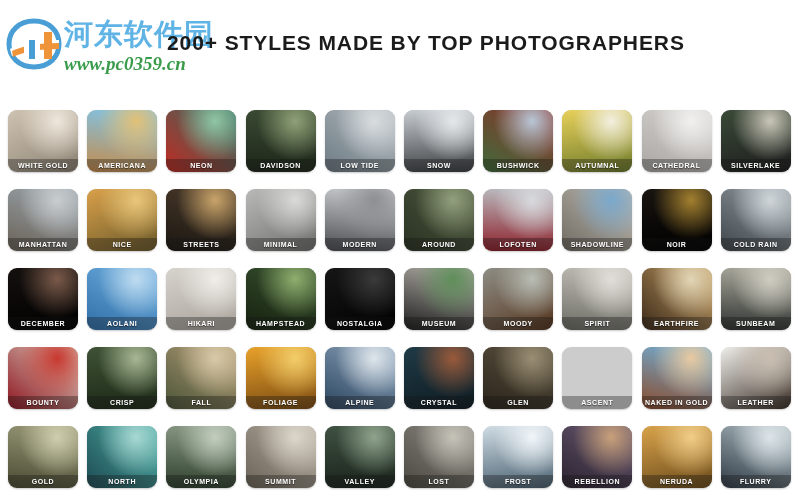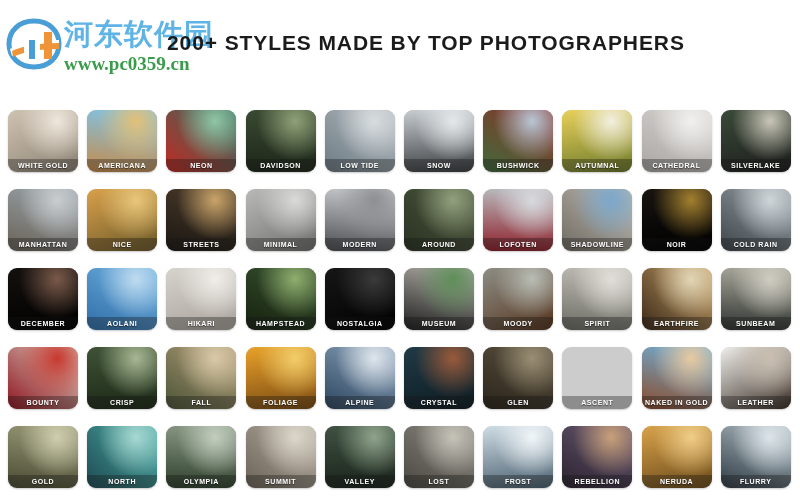--- a/index.html
+++ b/index.html
@@ -16,21 +16,21 @@
   .wm-cn{
     position:absolute;left:60px;top:6px;
     font-family:"DejaVu Sans","Liberation Sans",sans-serif;
     font-size:29px;font-weight:bold;color:#5fb4e5;letter-spacing:1px;
     white-space:nowrap;line-height:1;
   }
   .wm-url{
     position:absolute;left:60px;top:40px;
     font-family:"Liberation Serif","DejaVu Serif",serif;
     font-size:19px;font-weight:bold;color:#3a9c4a;letter-spacing:0px;
-    white-space:nowrap;line-height:1;
+    white-space:nowrap;line-height:1;font-style:italic;
   }
 
   
   .heading{
     position:absolute;left:167px;top:32px;
     font-size:21px;font-weight:bold;color:#1b1b1b;
     letter-spacing:0.9px;white-space:nowrap;line-height:1;
   }
 
   

